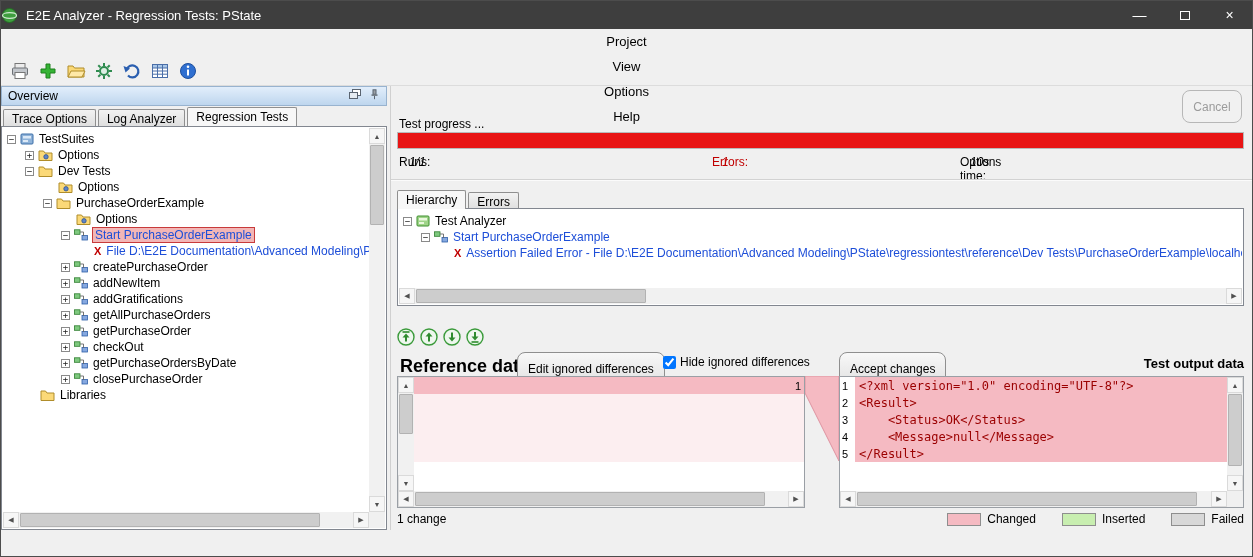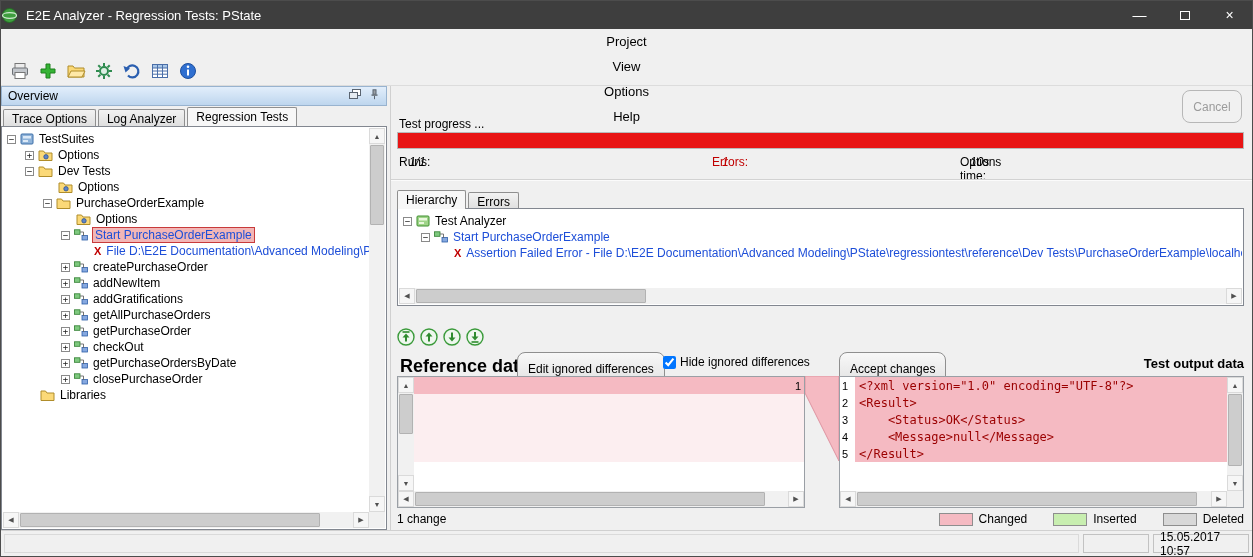--- a/index.html
+++ b/index.html
@@ -652,27 +652,22 @@
             <span class="legend-item">
               <span class="legend-swatch" style="background: rgb(245, 186, 194);"></span>
               <span>Changed</span>
             </span>
             <span class="legend-item">
               <span class="legend-swatch" style="background: rgb(200, 238, 176);"></span>
               <span>Inserted</span>
             </span>
             <span class="legend-item">
               <span class="legend-swatch" style="background: rgb(216, 216, 216);"></span>
-              <span>Deleted</span>
+              <span>Failed</span>
             </span>
           </span>
       </div>
 
     </div>
   </div>
 
-  <div class="statusbar">
-    <div class="sb-cell sb-main"></div>
-    <div class="sb-cell sb-small"></div>
-    <div class="sb-cell sb-date">15.05.2017 10:57</div>
-  </div>
 
 </div>
 
 </body></html>

